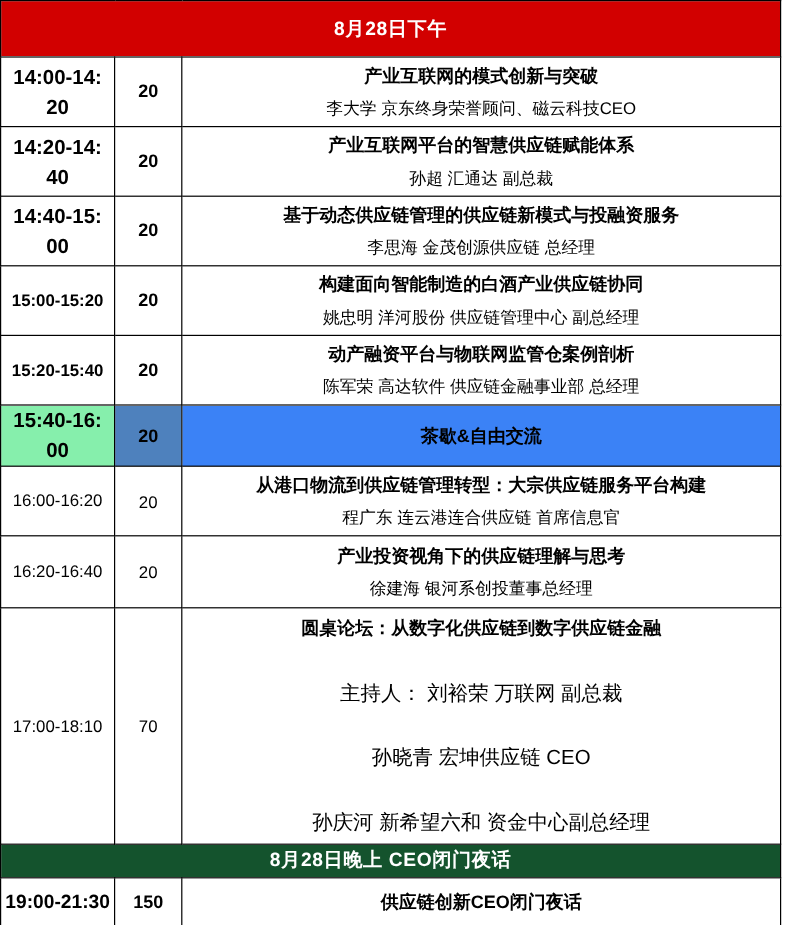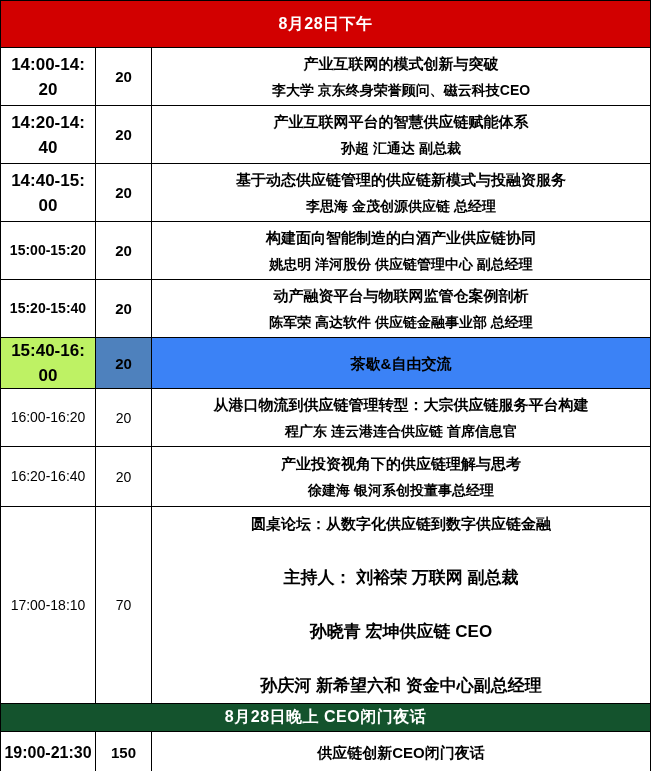--- a/index.html
+++ b/index.html
@@ -74,21 +74,21 @@
   td.dur{font-size:15px;}
   td.dur.sm{font-size:14px;}
 
   td.content{padding:2px 6px;}
   .title-line{
     font-weight:bold;
     font-size:15px;
     line-height:27px;
   }
   .speaker-line{
-    font-weight:bold;
+    font-weight:normal;
     font-size:14px;
     line-height:26px;
   }
   tr.tall .title-line{line-height:30px;}
   tr.tall .speaker-line{font-size:17px;line-height:30px;margin-top:24px;}
 
   tr.break-row td{font-weight:bold;}
   tr.break-row .title-line{font-size:15px;}
 </style>
 </head>
@@ -139,21 +139,21 @@
         </tr>
         <tr>
           <td class="time nowrap b">15:20-15:40</td>
           <td class="dur b">20</td>
           <td class="content">
             <div class="title-line">动产融资平台与物联网监管仓案例剖析</div>
             <div class="speaker-line">陈军荣 高达软件 供应链金融事业部 总经理</div>
           </td>
         </tr>
         <tr class="break-row">
-          <td class="time wrap b" style="background: #bef264;">15:40-16:00</td>
+          <td class="time wrap b" style="background: #86efac;">15:40-16:00</td>
           <td class="dur b" style="background: rgb(78, 129, 189);">20</td>
           <td class="content" style="background: #3b82f6;">
             <div class="title-line">茶歇&amp;自由交流</div>
           </td>
         </tr>
         <tr>
           <td class="time nowrap">16:00-16:20</td>
           <td class="dur sm">20</td>
           <td class="content">
             <div class="title-line">从港口物流到供应链管理转型：大宗供应链服务平台构建</div>

